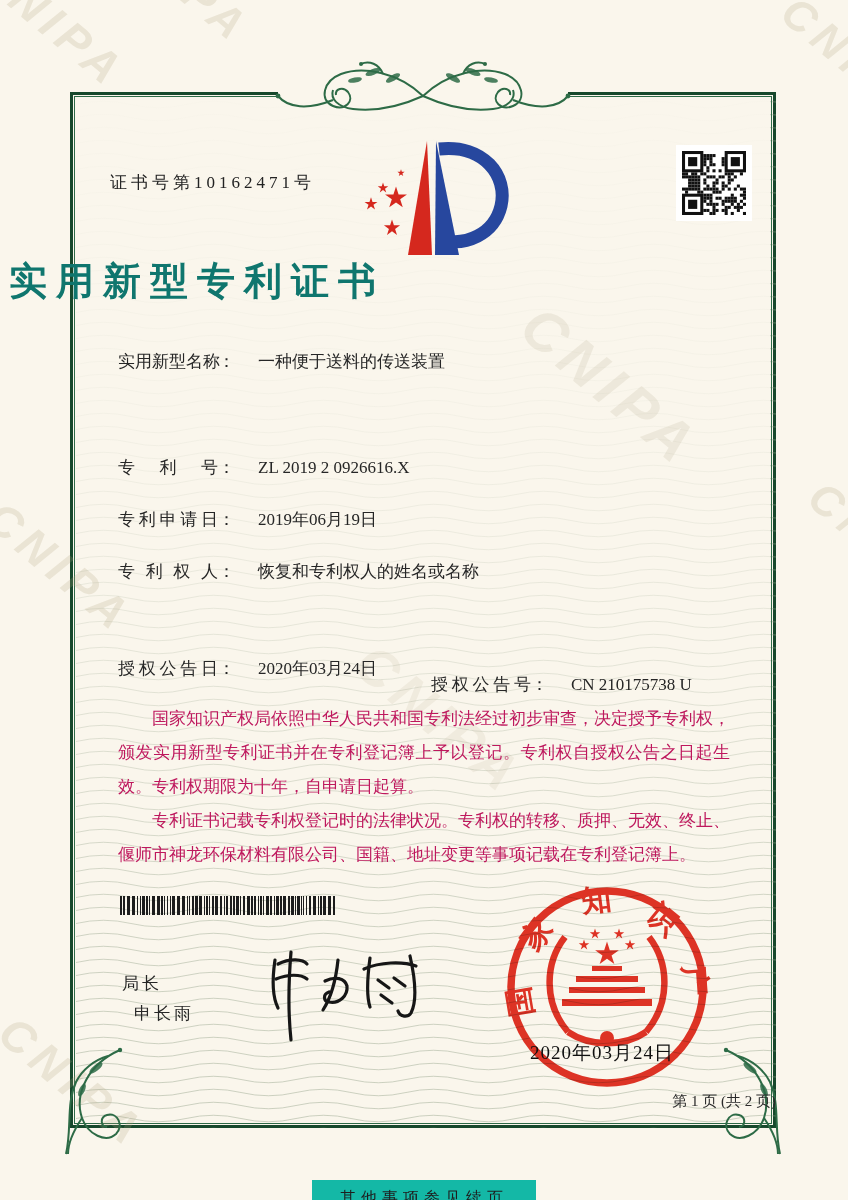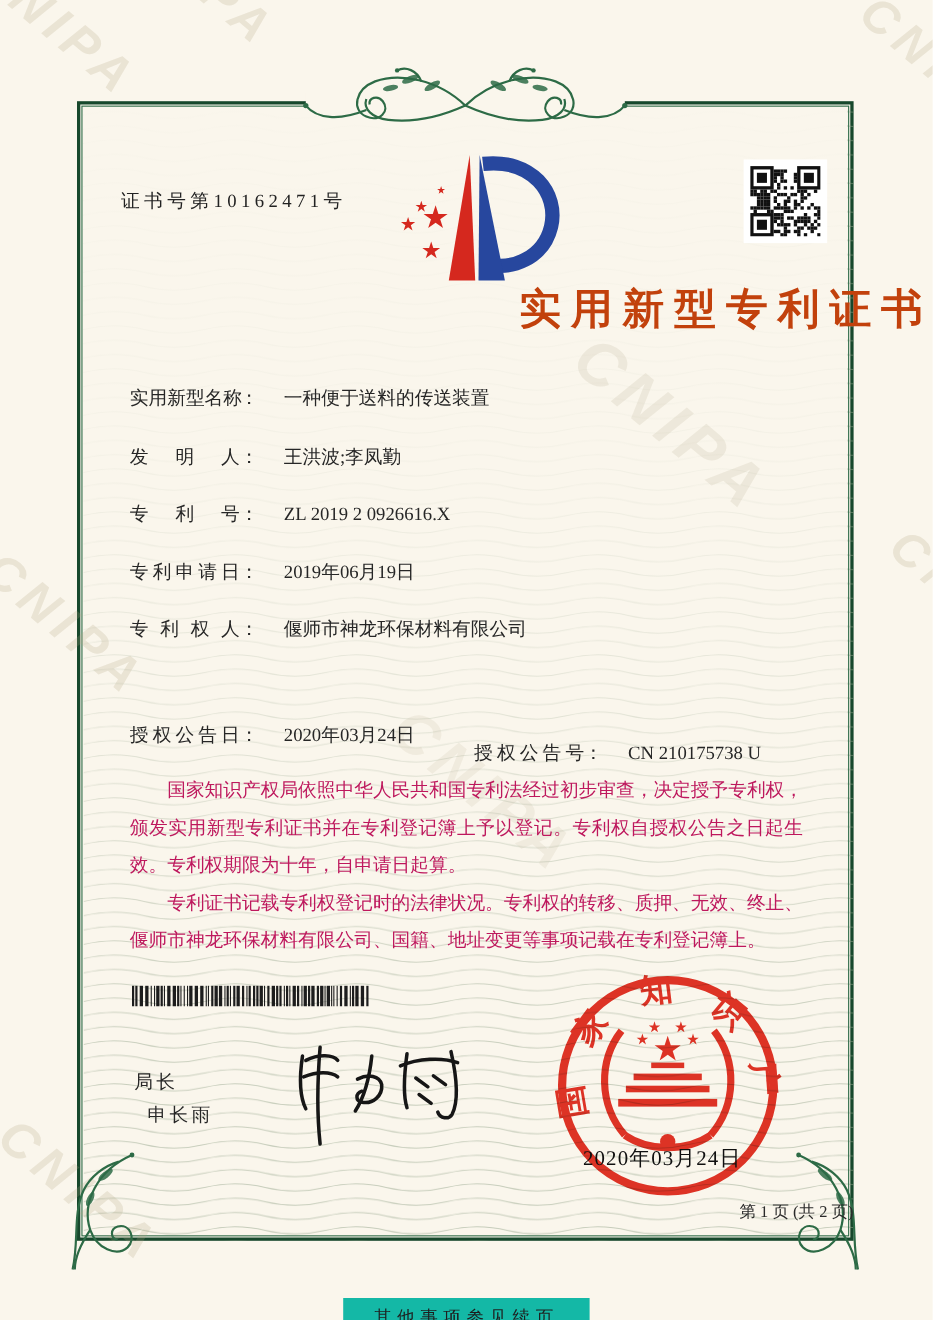--- a/index.html
+++ b/index.html
@@ -33,22 +33,22 @@
       rgba(250,246,236,0.97) 0%,
       rgba(250,246,236,0.88) 30%,
       rgba(250,246,236,0.55) 55%,
       rgba(250,246,236,0.12) 82%,
       rgba(250,246,236,0.05) 100%);
   }
   
   .content{z-index:5;}
   #cert-no{left:110px;top:148px;font-size:17px;letter-spacing:4px;color:#222;margin-top:23px;}
   #title{
-    left:0;top:256px;width:848px;text-align:right;
-    font-size:38px;font-weight:700;letter-spacing:9px;text-indent:9px;color:#c2410c;
+    left:0;top:256px;width:848px;text-align:left;
+    font-size:38px;font-weight:700;letter-spacing:9px;text-indent:9px;color:#0f766e;
   }
   #qr-box{left:676px;top:145px;width:76px;height:76px;background:#fff;}
   #qr-box svg{position:absolute;left:6px;top:6px;}
   .row{position:absolute;left:118px;white-space:nowrap;font-size:17px;color:#262626;z-index:5;}
   .lbl{display:inline-block;width:100px;text-align:justify;text-align-last:justify;}
   .val{margin-left:23px;}
   .pair2{position:absolute;left:313px;top:16px;white-space:nowrap;}
   #paras{left:118px;top:702px;width:612px;font-size:17px;line-height:2.0;
     text-align:justify;color:#be185d;}
   #paras p{margin:0;text-indent:2em;}
@@ -299,31 +299,28 @@
         <rect x="3.0476190476190474" y="45.71428571428571" width="15.238095238095237" height="15.238095238095237" fill="#fff"></rect>
         <rect x="6.095238095238095" y="48.76190476190476" width="9.142857142857142" height="9.142857142857142" fill="#111"></rect>
       </svg>
   </div>
 
   <div class="abs content" id="title">实用新型专利证书</div>
 
   <div class="row" style="top:350px">
     <span class="lbl">实用新型名称</span><span>：</span><span class="val">一种便于送料的传送装置</span>
   </div>
-  <div class="row" style="top:404px">
-    <span class="lbl">发明人</span><span>：</span><span class="val">王洪波;李凤勤</span>
-  </div>
   <div class="row" style="top:456px">
     <span class="lbl">专利号</span><span>：</span><span class="val">ZL 2019 2 0926616.X</span>
   </div>
   <div class="row" style="top:508px">
     <span class="lbl">专利申请日</span><span>：</span><span class="val">2019年06月19日</span>
   </div>
   <div class="row" style="top:560px">
-    <span class="lbl">专利权人</span><span>：</span><span class="val">偃师市神龙环保材料有限公司</span>
+    <span class="lbl">专利权人</span><span>：</span><span class="val">恢复和专利权人的姓名或名称</span>
   </div>
   <div class="row" style="top:657px">
     <span class="lbl">授权公告日</span><span>：</span><span class="val">2020年03月24日</span>
     <span class="pair2">
       <span class="lbl">授权公告号</span><span>：</span><span class="val">CN 210175738 U</span>
     </span>
   </div>
 
   <div class="abs content" id="paras">
     <p>国家知识产权局依照中华人民共和国专利法经过初步审查，决定授予专利权，颁发实用新型专利证书并在专利登记簿上予以登记。专利权自授权公告之日起生效。专利权期限为十年，自申请日起算。</p>

